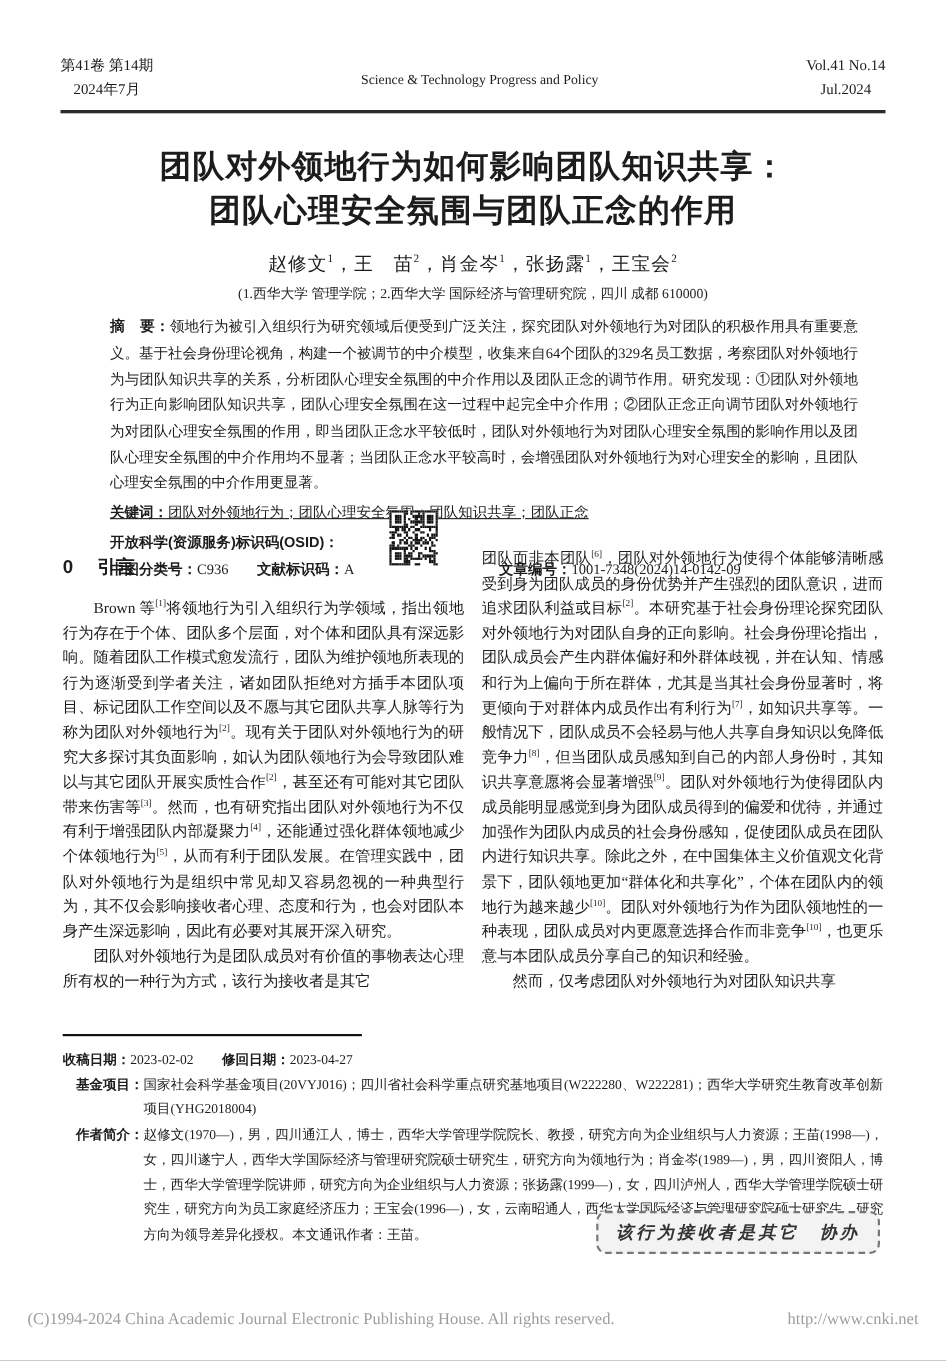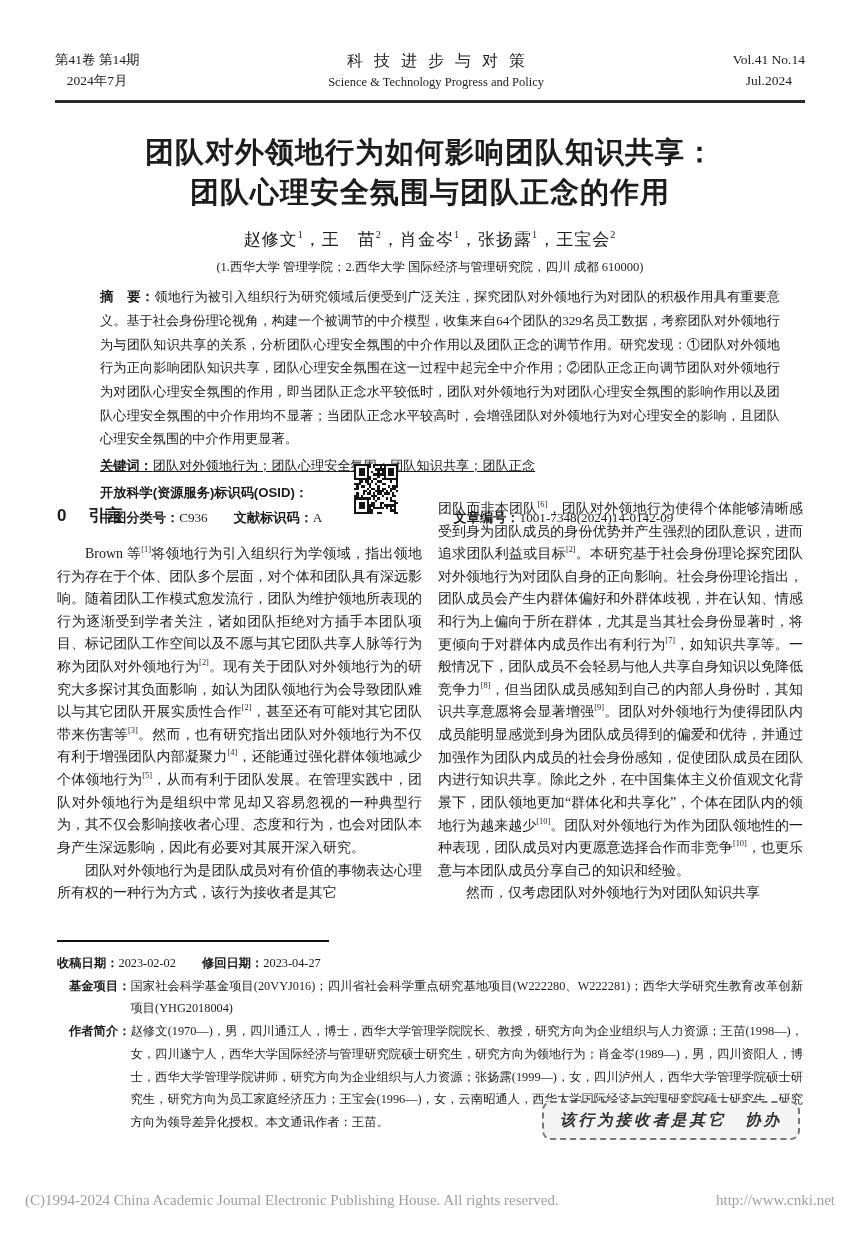--- a/index.html
+++ b/index.html
@@ -74,21 +74,20 @@
 <body>
 
 <div class="page">
 
   <div class="journal-header">
     <div class="jh-left">
       <div>第41卷 第14期</div>
       <div>2024年7月</div>
     </div>
     <div class="jh-center">
-      <div class="cn">科技进步与对策</div>
       <div class="en">Science &amp; Technology Progress and Policy</div>
     </div>
     <div class="jh-right">
       <div>Vol.41 No.14</div>
       <div>Jul.2024</div>
     </div>
   </div>
 
   <div class="title-block">
     <div class="article-title">

